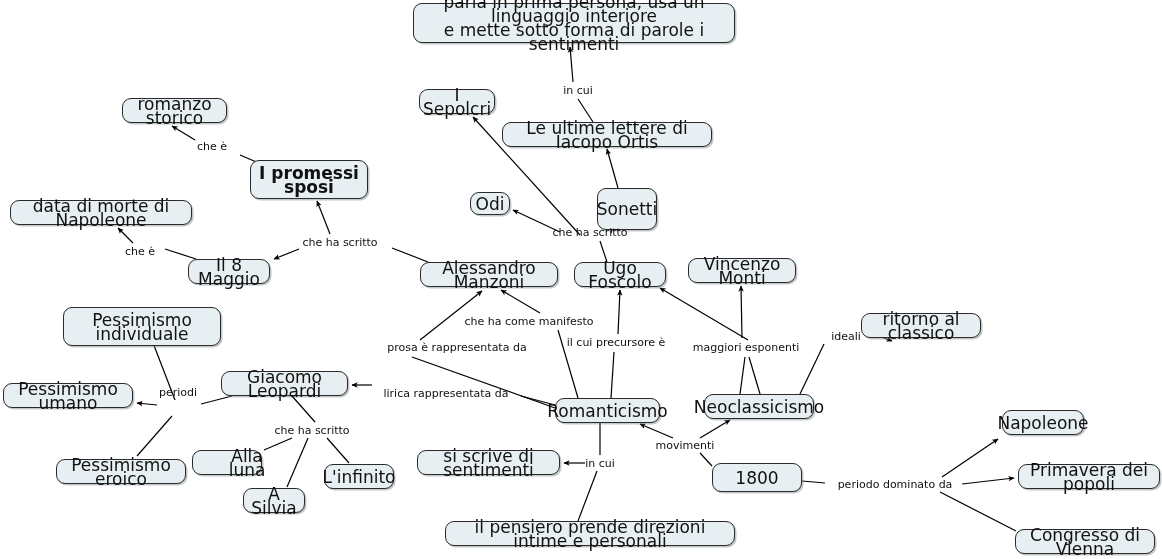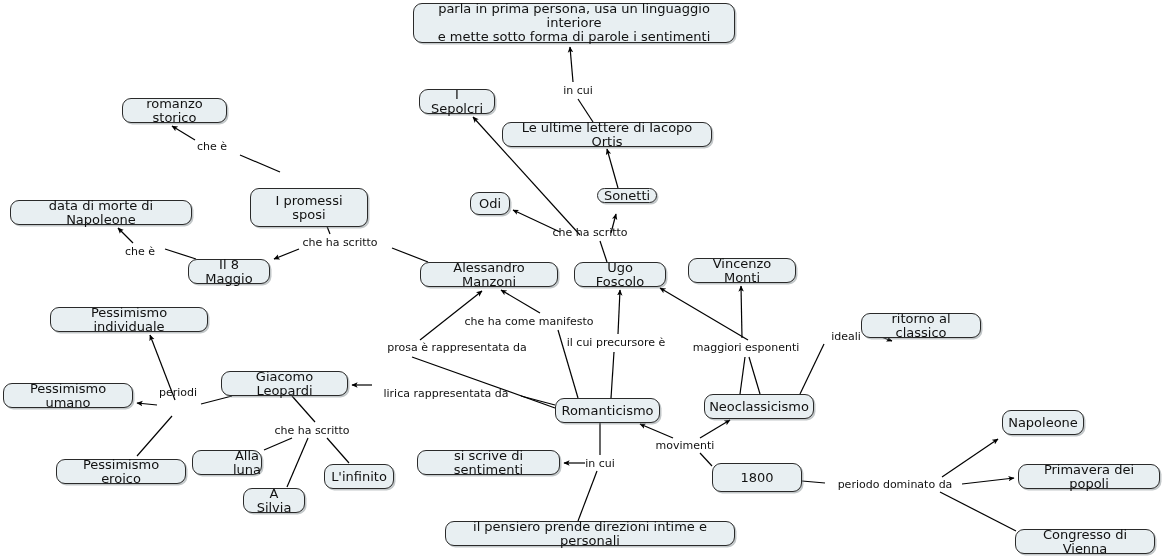--- a/index.html
+++ b/index.html
@@ -27,21 +27,21 @@
     pointer-events: none;
   }
   .node {
     position: absolute;
     box-sizing: border-box;
     background: #e8eff2;
     border: 1px solid #2a2a2a;
     border-radius: 9px;
     color: #111111;
     font-family: "DejaVu Sans", sans-serif;
-    font-size: 13px;
+    font-size: 17px;
     line-height: 14px;
     text-align: center;
     display: flex;
     align-items: center;
     justify-content: center;
     padding: 2px 8px;
     box-shadow: 1.5px 1.5px 0 rgba(120,130,135,0.45);
     white-space: pre-line;
     cursor: default;
   }
@@ -113,29 +113,29 @@
       <line x1="942" y1="477" x2="998" y2="439" stroke="#000000" stroke-width="1.2" marker-end="url(#ah)"></line>
       <line x1="962" y1="484" x2="1014" y2="478" stroke="#000000" stroke-width="1.2" marker-end="url(#ah)"></line>
       <line x1="940" y1="492" x2="1016" y2="531" stroke="#000000" stroke-width="1.2"></line>
     </svg>
   <div id="node-layer">
       <div class="node" style="left: 413px; top: 3px; width: 322px; height: 40px;">parla in prima persona, usa un linguaggio interiore
 e mette sotto forma di parole i sentimenti</div>
       <div class="node" style="left: 122px; top: 98px; width: 105px; height: 25px;">romanzo storico</div>
       <div class="node" style="left: 419px; top: 89px; width: 76px; height: 25px;">I Sepolcri</div>
       <div class="node" style="left: 502px; top: 122px; width: 210px; height: 25px;">Le ultime lettere di Iacopo Ortis</div>
-      <div class="node" style="left: 250px; top: 188px; width: 118px; height: 39px;">I promessi sposi</div>
-      <div class="node" style="left: 597px; top: 188px; width: 60px; height: 15px;">Sonetti</div>
+      <div class="node" style="left: 250px; top: 160px; width: 118px; height: 39px; font-weight: bold;">I promessi sposi</div>
+      <div class="node" style="left: 597px; top: 188px; width: 60px; height: 42px;">Sonetti</div>
       <div class="node" style="left: 470px; top: 192px; width: 40px; height: 23px;">Odi</div>
       <div class="node" style="left: 10px; top: 200px; width: 182px; height: 25px;">data di morte di Napoleone</div>
       <div class="node" style="left: 188px; top: 259px; width: 82px; height: 25px;">Il 8 Maggio</div>
       <div class="node" style="left: 420px; top: 262px; width: 138px; height: 25px;">Alessandro Manzoni</div>
       <div class="node" style="left: 574px; top: 262px; width: 92px; height: 25px;">Ugo Foscolo</div>
       <div class="node" style="left: 688px; top: 258px; width: 108px; height: 25px;">Vincenzo Monti</div>
-      <div class="node" style="left: 50px; top: 307px; width: 158px; height: 25px; border-radius: 9px;">Pessimismo individuale</div>
+      <div class="node" style="left: 63px; top: 307px; width: 158px; height: 39px; border-radius: 9px;">Pessimismo individuale</div>
       <div class="node" style="left: 861px; top: 313px; width: 120px; height: 25px;">ritorno al classico</div>
       <div class="node" style="left: 221px; top: 371px; width: 127px; height: 25px;">Giacomo Leopardi</div>
       <div class="node" style="left: 3px; top: 383px; width: 130px; height: 25px;">Pessimismo umano</div>
       <div class="node" style="left: 555px; top: 398px; width: 105px; height: 25px;">Romanticismo</div>
       <div class="node" style="left: 704px; top: 394px; width: 110px; height: 25px;">Neoclassicismo</div>
       <div class="node" style="left: 1002px; top: 410px; width: 82px; height: 25px;">Napoleone</div>
       <div class="node" style="left: 192px; top: 450px; width: 70px; height: 25px; padding-left: 48px;">Alla luna</div>
       <div class="node" style="left: 417px; top: 450px; width: 143px; height: 25px;">si scrive di sentimenti</div>
       <div class="node" style="left: 56px; top: 459px; width: 130px; height: 25px;">Pessimismo eroico</div>
       <div class="node" style="left: 324px; top: 464px; width: 70px; height: 25px;">L'infinito</div>

